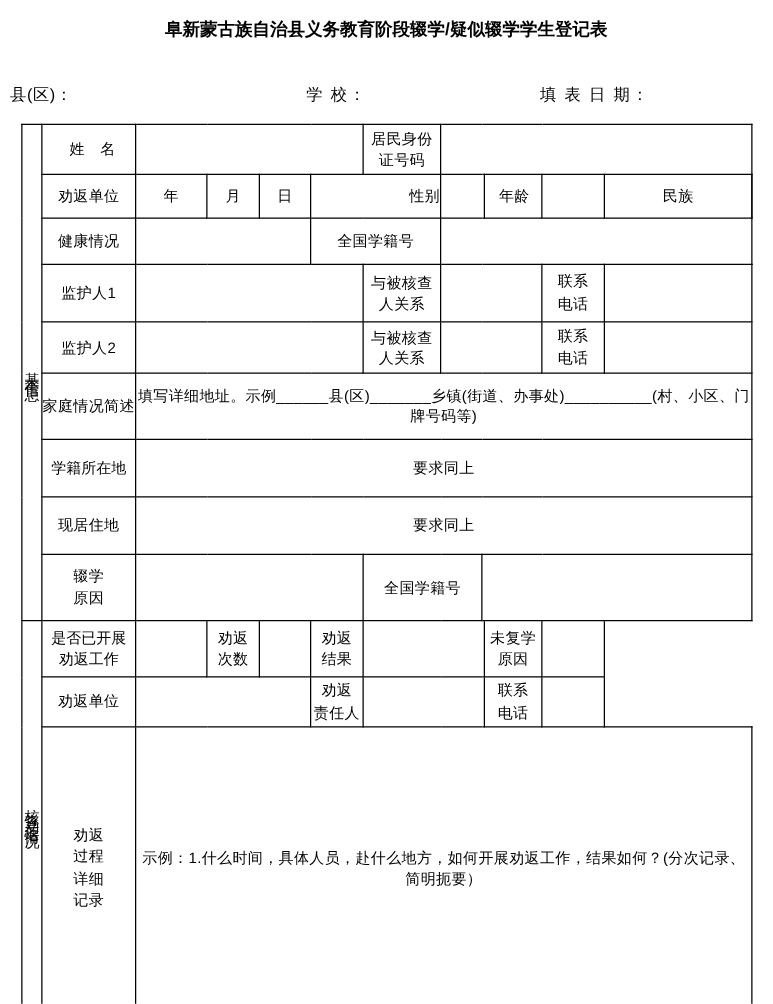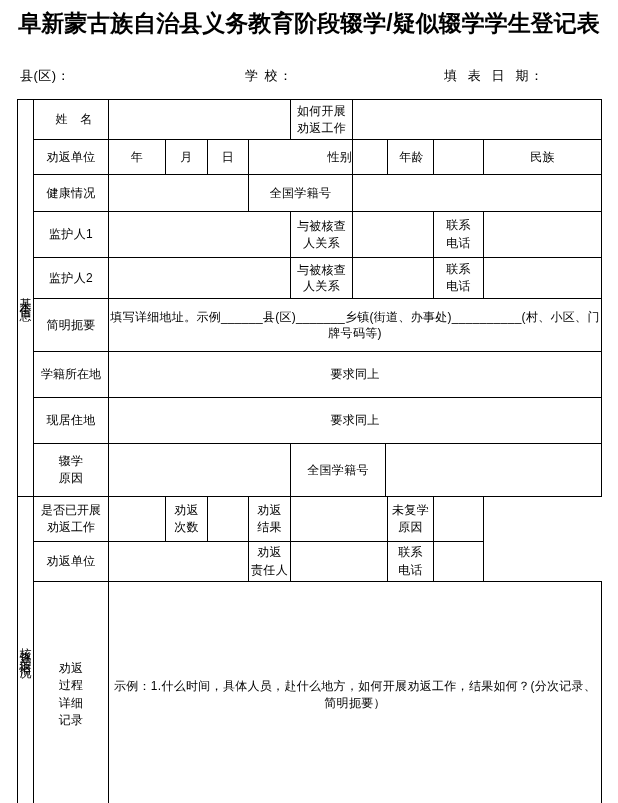--- a/index.html
+++ b/index.html
@@ -16,39 +16,39 @@
     position: relative;
   }
 
   
   .doc-title {
     position: absolute;
     left: 0;
     top: 8px;
     width: 618px;
     text-align: center;
-    font-size: 23px;
+    font-size: 14px;
     font-weight: bold;
     letter-spacing: 0px;
     line-height: 30px;
     white-space: nowrap;
   }
 
   
   .header-line {
     position: absolute;
     top: 67px;
     left: 0;
     width: 618px;
     height: 24px;
     font-size: 13px;
   }
-  .hdr-county { position: absolute; left: 20px;  top: 0; letter-spacing: 0.5px; }
+  .hdr-county { position: absolute; left: 8px;  top: 0; letter-spacing: 0.5px; }
   .hdr-school { position: absolute; left: 245px; top: 0; letter-spacing: 1.5px; }
-  .hdr-date   { position: absolute; left: 444px; top: 0; letter-spacing: 1.5px; font-family: Liberation Mono, monospace; }
+  .hdr-date   { position: absolute; left: 432px; top: 0; letter-spacing: 1.5px; }
 
   
   .form-table {
     position: absolute;
     left: 17px;
     top: 99px;
     width: 584px;   
     height: 696px;  
     border-collapse: collapse;
     table-layout: fixed;
@@ -126,21 +126,21 @@
     <col style="width:118px">
   </colgroup>
 
   <tbody>
       <tr>
     <td class="vlabel" rowspan="9">
       <span class="vlabel-inner">基本信息</span>
     </td>
     <td class="lbl lbl-spaced" style="height:39px">姓　名</td>
     <td class="blank" colspan="4"></td>
-    <td class="lbl">如何开展劝返工作</td>
+    <td class="lbl">居民身份证号码</td>
     <td class="blank" colspan="5"></td>
   </tr>
 
   <tr>
     <td class="lbl" style="height:34px">劝返单位</td>
     <td>年</td>
     <td>月</td>
     <td>日</td>
     <td class="lbl" colspan="2" style="text-align:right;padding-left:4px">性别</td>
     <td class="blank" colspan="2"></td>
@@ -175,21 +175,21 @@
     <td class="lbl">与被核查人关系</td>
     <td class="blank" colspan="3"></td>
     <td class="lbl">
       <span class="stack">联系</span>
       <span class="stack">电话</span>
     </td>
     <td class="blank"></td>
   </tr>
 
   <tr>
-    <td class="lbl" style="height:52px">简明扼要</td>
+    <td class="lbl" style="height:52px">家庭情况简述</td>
     <td class="cell-left" colspan="10">填写详细地址。示例______县(区)_______乡镇(街道、办事处)__________(村、小区、门牌号码等)</td>
   </tr>
 
   <tr>
     <td class="lbl" style="height:45px;letter-spacing:0px">学籍所在地</td>
     <td class="cell-left" colspan="10">要求同上</td>
   </tr>
 
   <tr>
     <td class="lbl" style="height:45px">现居住地</td>

